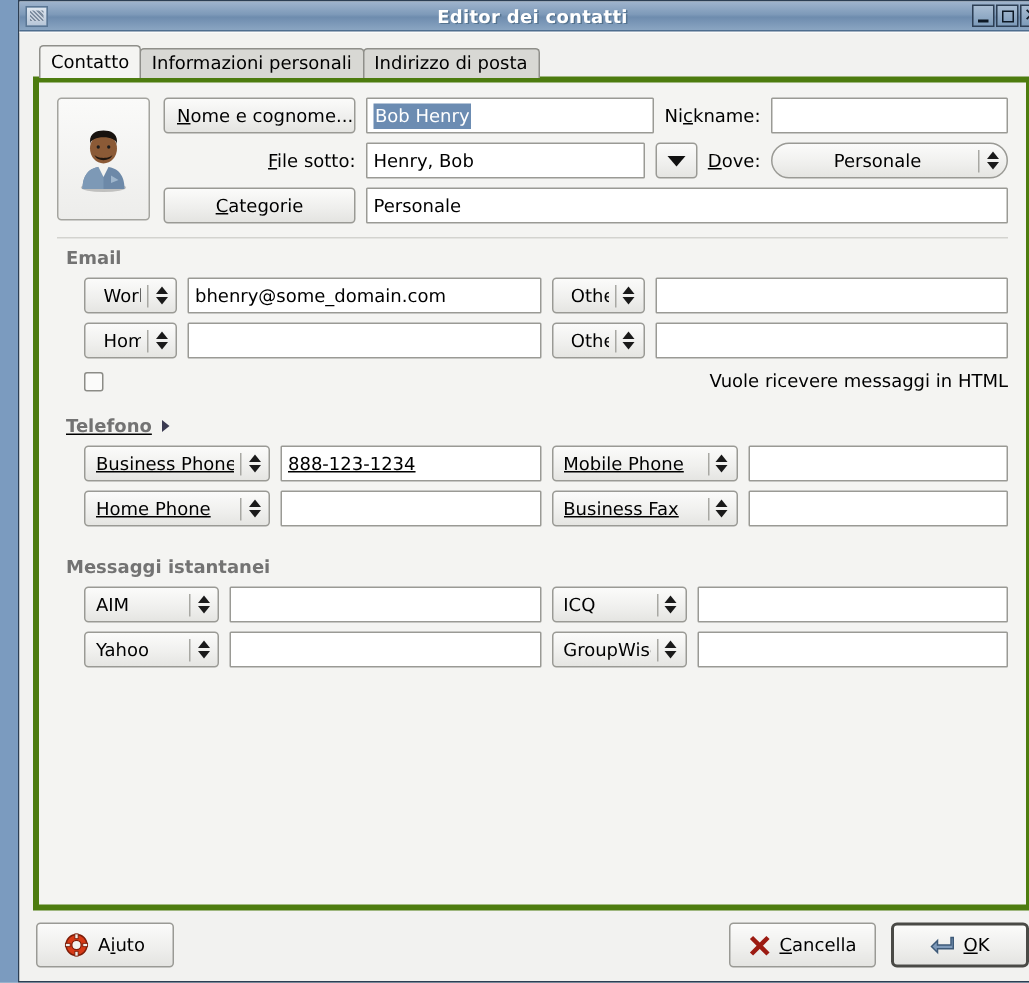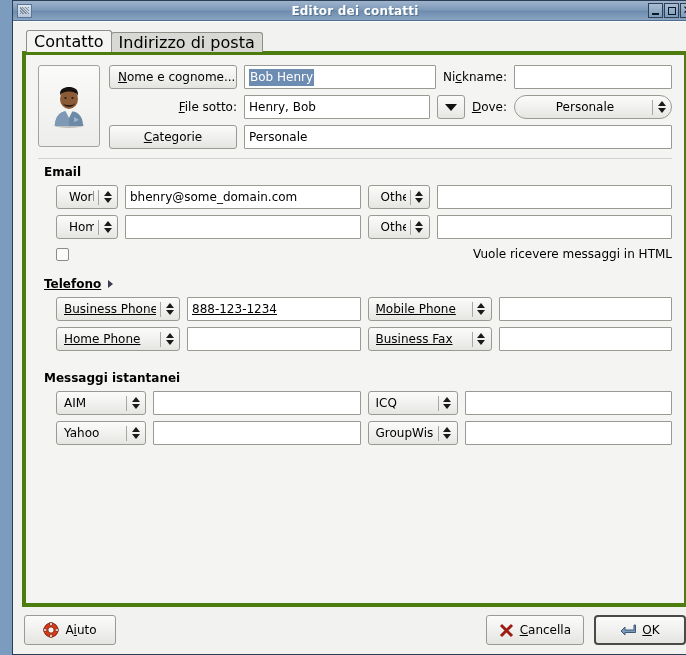--- a/index.html
+++ b/index.html
@@ -115,21 +115,21 @@
     align-items: flex-end;
     height: 22px;
     padding-left: 4px;
     position: relative;
     z-index: 2;
   }
   .tab {
     height: 20px;
     line-height: 19px;
     padding: 0 7px;
-    font-size: 16px;
+    font-size: 12px;
     background: #d8d8d4;
     border: 1px solid #8f8f8a;
     border-bottom: none;
     border-top-left-radius: 3px;
     border-top-right-radius: 3px;
     box-sizing: border-box;
     color: #000;
     margin-right: -1px;
     cursor: default;
   }
@@ -295,21 +295,21 @@
     height: 0;
   }
 
   
   .group {
     margin-top: 6px;
   }
   .group-title {
     font-size: 12px;
     font-weight: bold;
-    color: #000000;
+    color: #737373;
     margin: 0 0 6px 6px;
     display: flex;
     align-items: center;
     gap: 7px;
   }
   .expander-tri {
     width: 0; height: 0;
     border-top: 4px solid transparent;
     border-bottom: 4px solid transparent;
     border-left: 5px solid #3b3b52;
@@ -401,20 +401,21 @@
         </div>
     </div>
   </div>
 
   <div class="client">
 
     <div class="notebook">
 
       <div class="tabrow">
         <div class="tab active">Contatto</div>
+        <div class="tab">Informazioni personali</div>
         <div class="tab">Indirizzo di posta</div>
       </div>
 
       <div class="tabpanel">
 
         <div class="top-area">
 
           <div class="avatar-frame">
             <svg width="40" height="44" viewBox="0 0 40 44">
               <ellipse cx="20" cy="41" rx="15" ry="3" fill="#2f2f2f" opacity="0.25"></ellipse>

